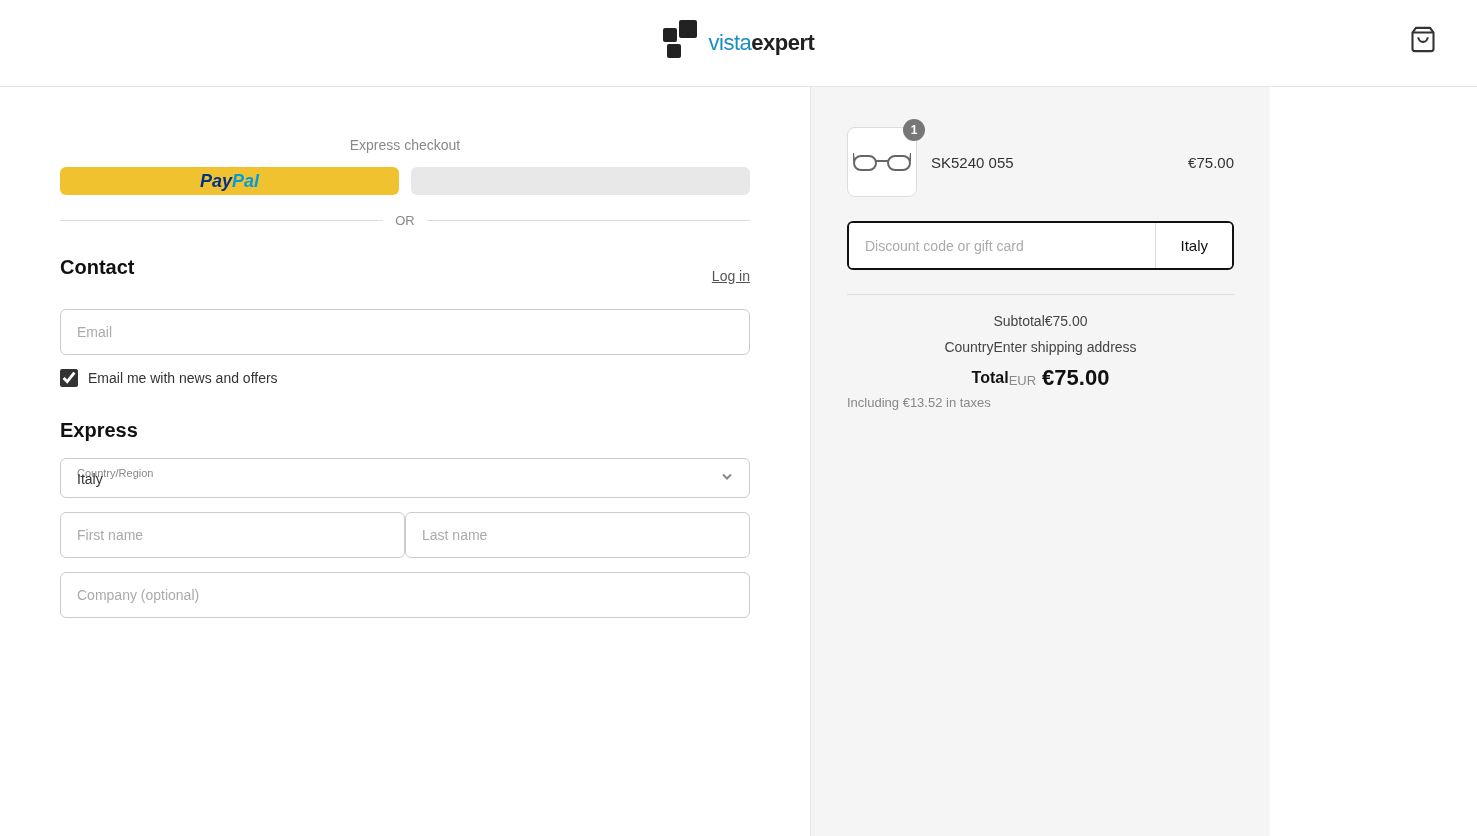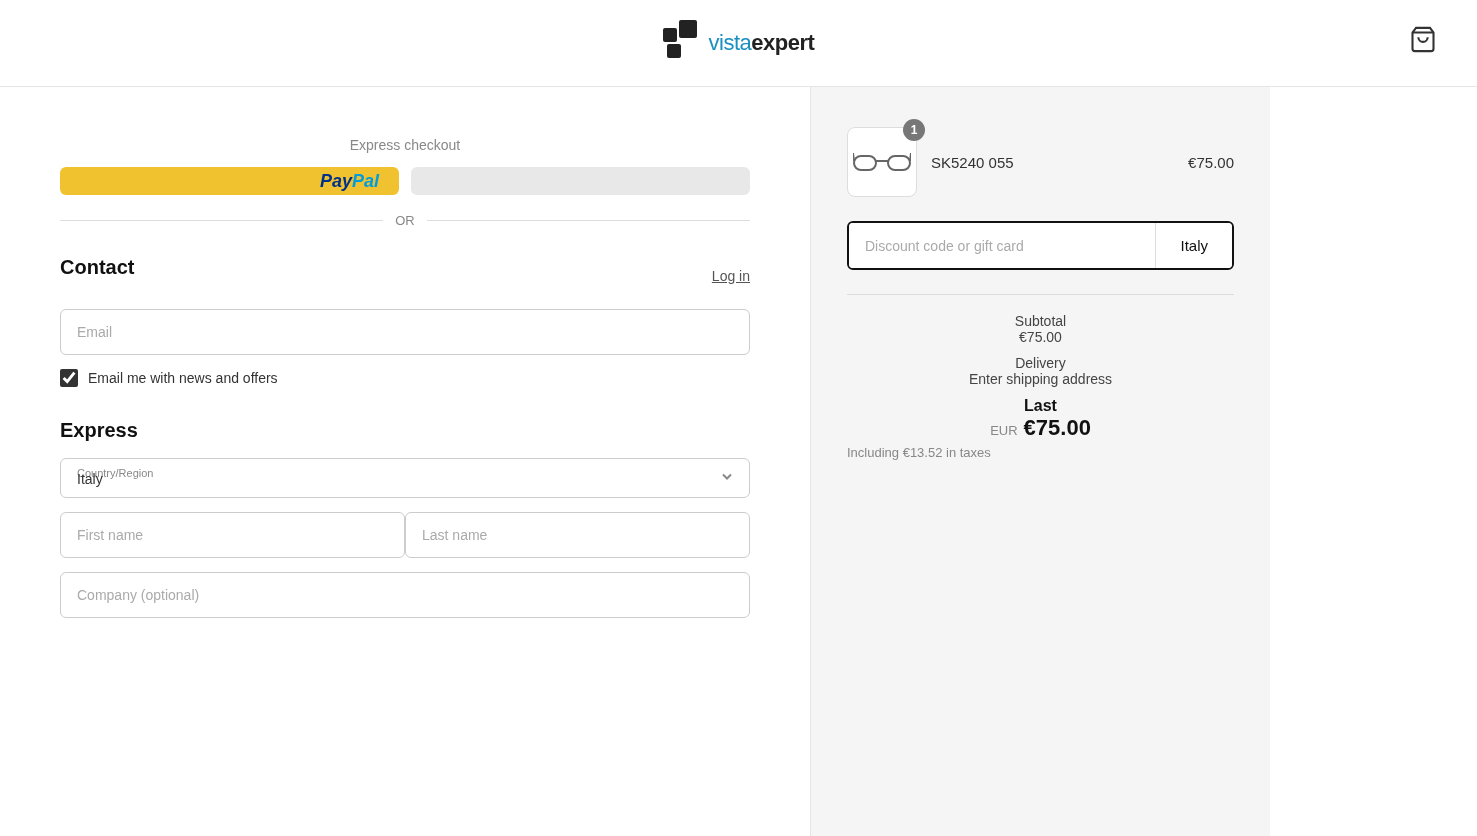--- a/index.html
+++ b/index.html
@@ -77,21 +77,21 @@
 
     .paypal-btn {
       flex: 1;
       background: #f0c230;
       border: none;
       border-radius: 6px;
       padding: 1px 20px;
       cursor: pointer;
       display: flex;
       align-items: center;
-      justify-content: flex-end;
+      justify-content: center;
     }
 
     .paypal-logo {
       font-size: 18px;
       font-weight: 700;
       color: #003087;
       font-style: italic;
     }
     .paypal-logo .pay { color: #003087; }
     .paypal-logo .pal { color: #009cde; }
@@ -306,26 +306,25 @@
       cursor: pointer;
     }
 
     
     .totals-section {
       border-top: 1px solid #ddd;
       padding-top: 18px;
     }
     .total-row {
       display: flex;
-      justify-content: flex-end;
+      justify-content: center;
       align-items: center;
       margin-bottom: 10px;
       font-size: 14px;
       color: #444;
-      flex-direction: column;
     }
     .total-row.grand {
       font-size: 16px;
       font-weight: 700;
       color: #111;
       margin-top: 10px;
       margin-bottom: 4px;
     }
     .grand-price {
       display: flex;
@@ -451,25 +450,25 @@
       <input class="discount-input" type="text" placeholder="Discount code or gift card" style="">
       <button class="apply-btn">Italy</button>
     </div>
 
     <div class="totals-section">
       <div class="total-row">
         <span>Subtotal</span>
         <span>€75.00</span>
       </div>
       <div class="total-row">
-        <span>Delivery</span>
+        <span>Country</span>
         <span>Enter shipping address</span>
       </div>
       <div class="total-row grand">
-        <span>Last</span>
+        <span>Total</span>
         <div class="grand-price">
           <span class="currency-label">EUR</span>
           <span class="grand-amount">€75.00</span>
         </div>
       </div>
       <div class="tax-note">Including €13.52 in taxes</div>
     </div>
 
   </div>
 </div>

